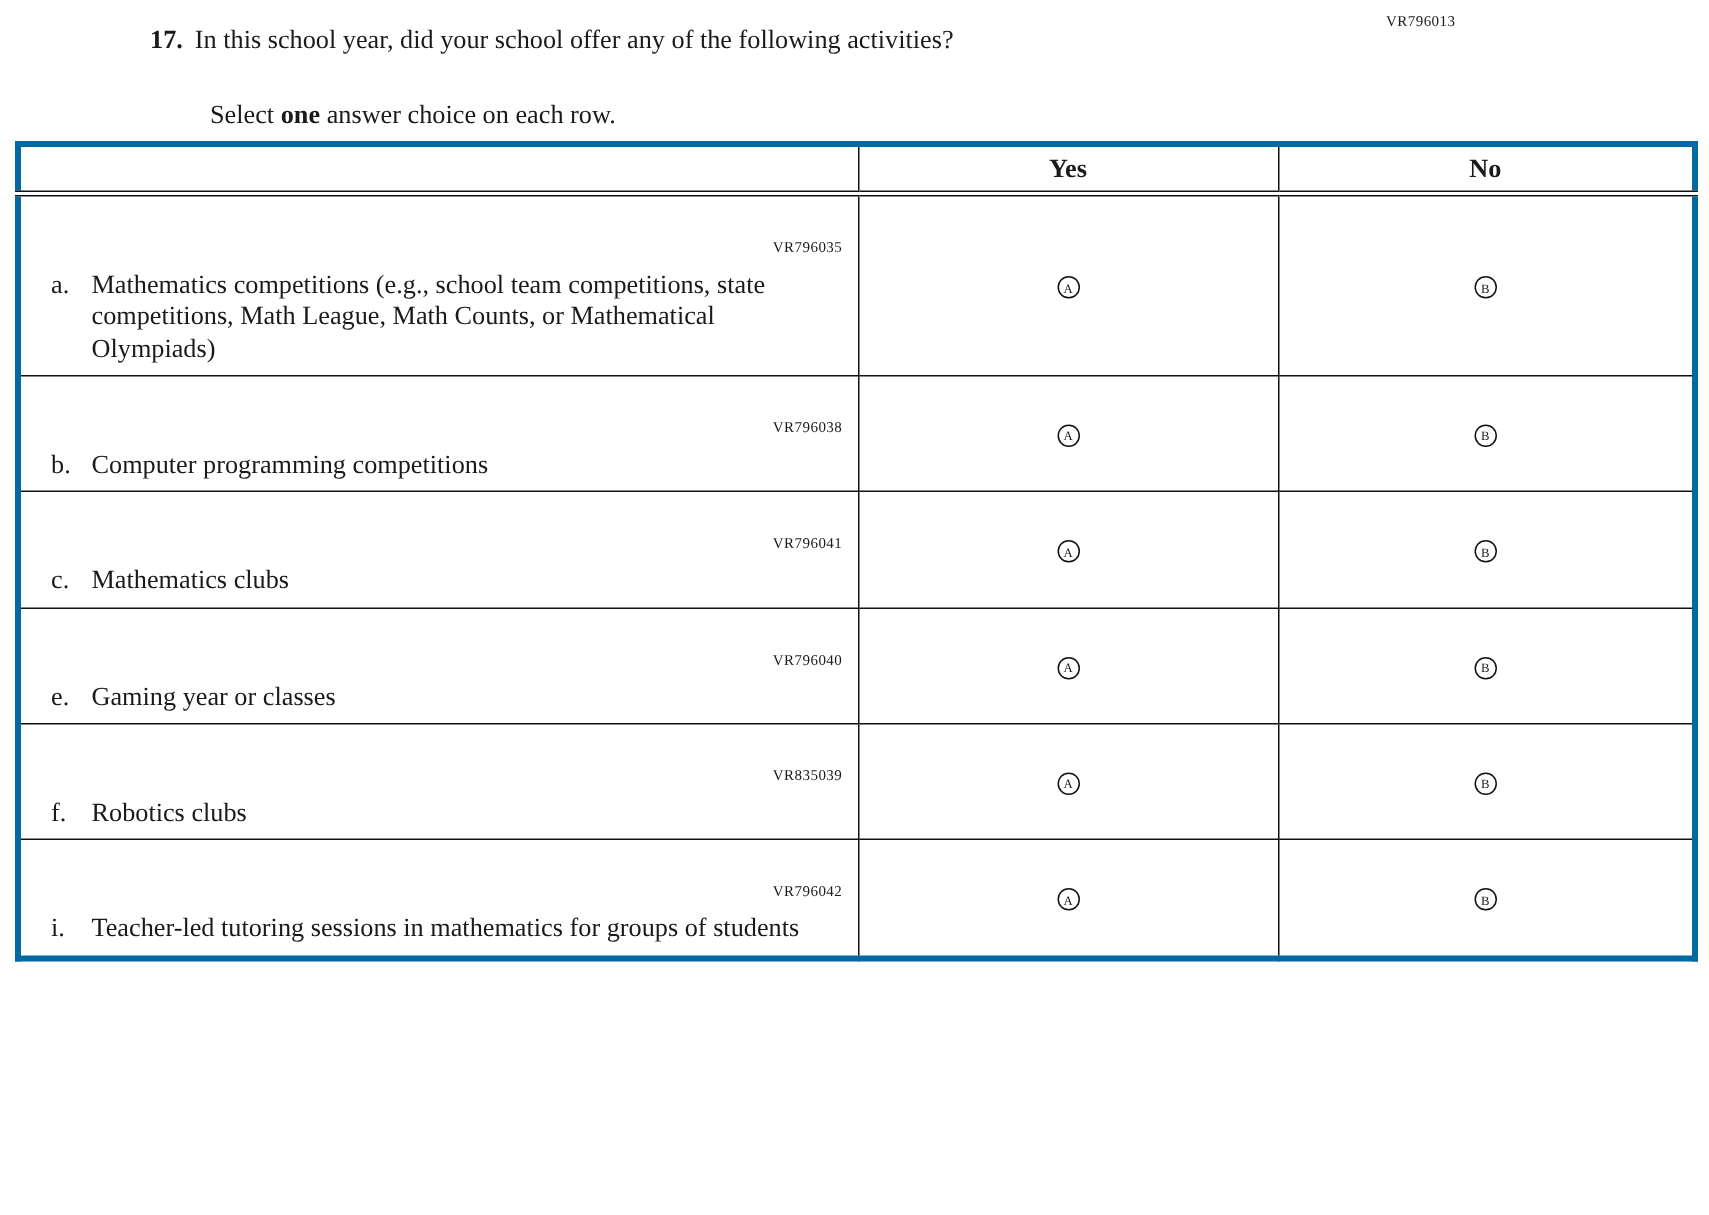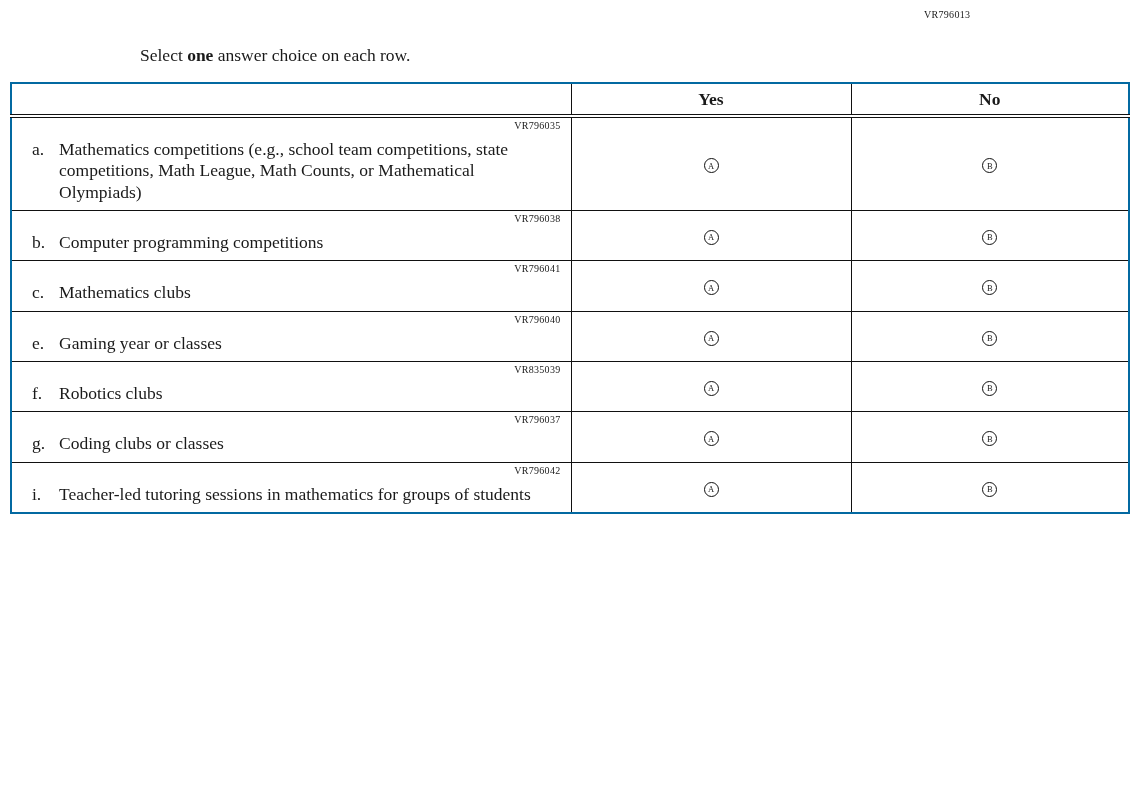--- a/index.html
+++ b/index.html
@@ -17,25 +17,25 @@
     font-size: 10px; letter-spacing: 0.3px;
   }
 
   .question-block { position: absolute; top: 16px; left: 100px; width: 820px; }
   .question-line { font-size: 17.5px; }
   .q-number { font-weight: bold; margin-right: 8px; }
   .instruction-line { font-size: 17.5px; margin-top: 29px; padding-left: 40px; }
   .instruction-line b { font-weight: bold; }
 
   table.activities {
-    position: absolute; top: 82px; left: 10px;
+    position: absolute; top: 94px; left: 10px;
     width: 1118px;
     border-collapse: collapse;
     table-layout: fixed;
-    border: 2px solid #0369a1;
+    border: 4px solid #0369a1;
   }
   col.c-label { width: 560px; }
   col.c-yes   { width: 280px; }
   col.c-no    { width: 278px; }
 
   th, td { border: 1px solid #111; }
 
   thead th {
     font-size: 17.5px; font-weight: bold;
     text-align: center; vertical-align: middle;
@@ -46,20 +46,21 @@
   td.label-cell {
     vertical-align: top;
     padding: 0 6px 7px 20px;
   }
   .row-code {
     display: block;
     text-align: right;
     font-size: 10px;
     padding: 2px 4px 1px 0;
     letter-spacing: 0.3px;
+    margin-top: 27px;
   }
   .label-line {
     display: flex;
     font-size: 17.5px;
     line-height: 1.22;
     margin-top: 3px;
   }
   .row-letter { flex: 0 0 27px; }
   .row-label  { flex: 1; padding-right: 4px; }
 
@@ -91,20 +92,23 @@
   tbody td.label-cell .label-line { padding-top: 4px; }
 </style>
 </head>
 <body>
 
 <div class="page">
 
   <div class="form-code-top">VR796013</div>
 
   <div class="question-block">
+    <div class="question-line">
+      <span class="q-number">17.</span><span>In this school year, did your school offer any of the following activities?</span>
+    </div>
     <div class="instruction-line">
       <span>Select </span><b>one</b><span> answer choice on each row.</span>
     </div>
   </div>
 
   <table class="activities">
     <colgroup>
       <col class="c-label">
         <col class="c-yes">
         <col class="c-no">
@@ -212,40 +216,20 @@
         </span>
       </td>
       <td class="option-cell">
         <span class="bubble">
           <span class="bubble-letter">B</span>
         </span>
       </td>
     </tr>
         <tr>
       <td class="label-cell">
-        <span class="row-code">VR796037</span>
-        <div class="label-line">
-          <span class="row-letter">g.</span>
-          <span class="row-label">Coding clubs or classes</span>
-        </div>
-
-      </td>
-      <td class="option-cell">
-        <span class="bubble">
-          <span class="bubble-letter">A</span>
-        </span>
-      </td>
-      <td class="option-cell">
-        <span class="bubble">
-          <span class="bubble-letter">B</span>
-        </span>
-      </td>
-    </tr>
-        <tr>
-      <td class="label-cell">
         <span class="row-code">VR796042</span>
         <div class="label-line">
           <span class="row-letter">i.</span>
           <span class="row-label">Teacher-led tutoring sessions in mathematics for groups of students</span>
         </div>
 
       </td>
       <td class="option-cell">
         <span class="bubble">
           <span class="bubble-letter">A</span>

